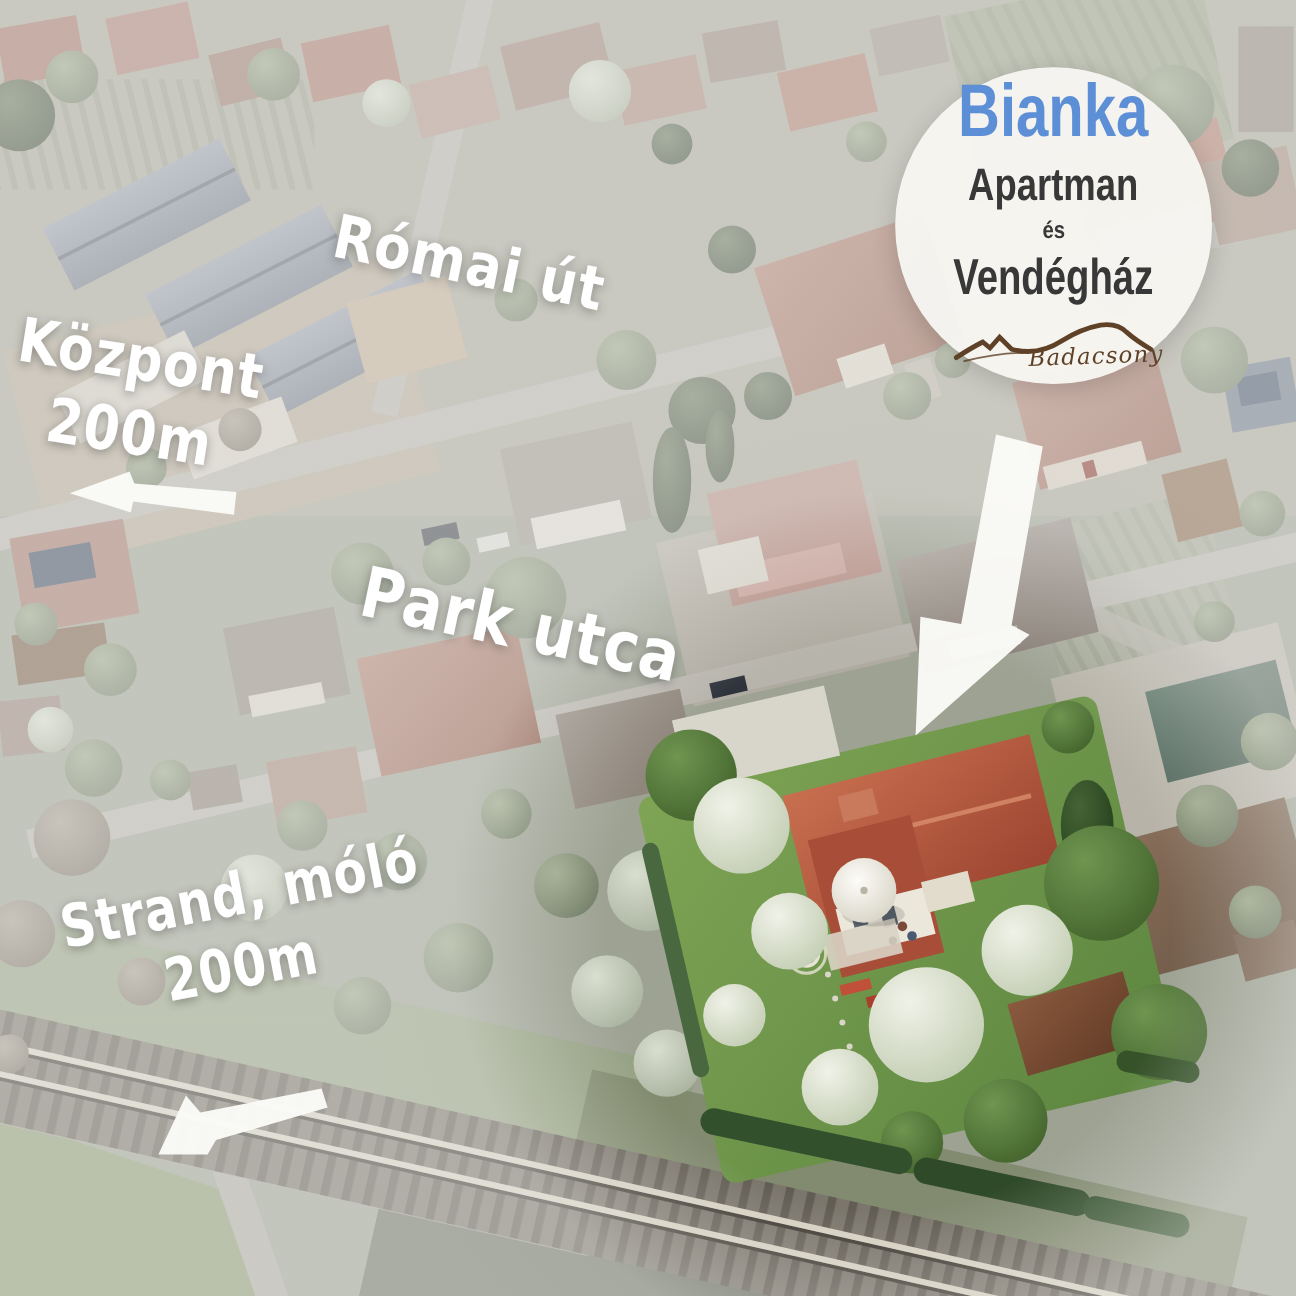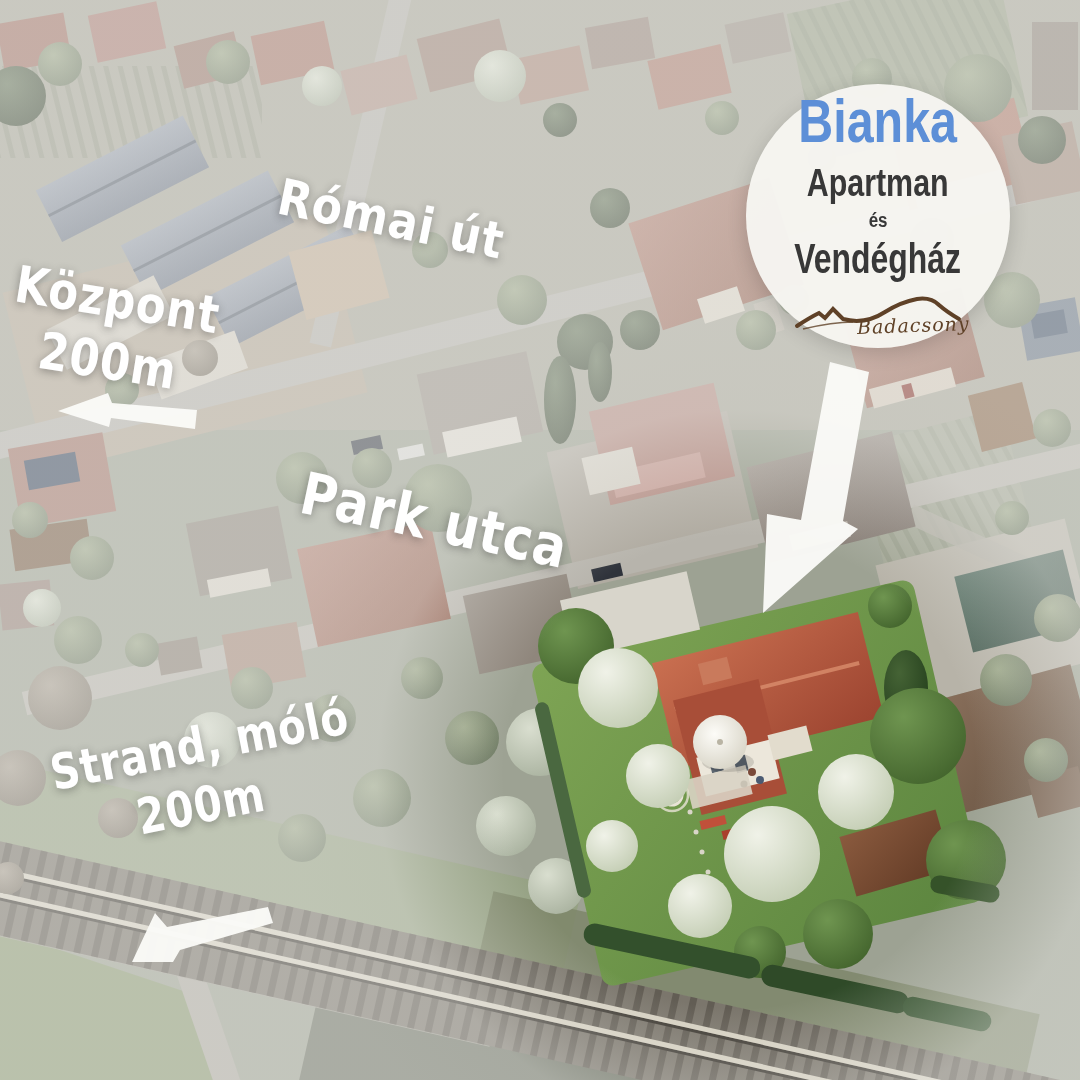--- a/index.html
+++ b/index.html
@@ -16,21 +16,21 @@
   .lbl-center{text-align:center;}
 
   #lbl-romai{left:284px;top:170px;font-size:50px;transform:rotate(11.5deg) scaleX(.88);}
   #lbl-kozpont{left:16px;top:256px;width:252px;font-size:51px;transform:rotate(9deg) scaleX(.85);}
   #lbl-park{left:308px;top:462px;font-size:58px;transform:rotate(12deg) scaleX(.85);}
   #lbl-strand{left:46px;top:748px;width:344px;font-size:49px;transform:rotate(-11deg) scaleX(.82);}
 
   
   #badge{position:absolute;left:746px;top:56px;width:264px;height:264px;border-radius:50%;
          display:flex;flex-direction:column;align-items:center;justify-content:center;
-         box-shadow:0 5px 20px rgba(0,0,0,.16);text-align:center;margin-top:28px;}
+         box-shadow:0 5px 20px rgba(0,0,0,.16);text-align:center;}
   .badge-title{font-size:62px;font-weight:bold;letter-spacing:0px;line-height:1;
                transform:scaleX(.78);margin-top:2px;}
   .badge-sub{font-weight:bold;line-height:1;}
   .badge-apartman{font-size:38px;transform:scaleX(.8);margin-top:12px;}
   .badge-es{font-size:20px;transform:scaleX(.85);margin-top:8px;}
   .badge-vendeghaz{font-size:42px;transform:scaleX(.76);margin-top:8px;}
   .badge-logo{margin-top:6px;position:relative;height:58px;width:190px;}
   .badge-logo svg{position:absolute;left:10px;top:0;}
   .badge-script{position:absolute;left:74px;top:28px;font-family:"DejaVu Serif","Liberation Serif",serif;
                 font-style:italic;font-size:19px;letter-spacing:1px;transform:rotate(-2deg);}

